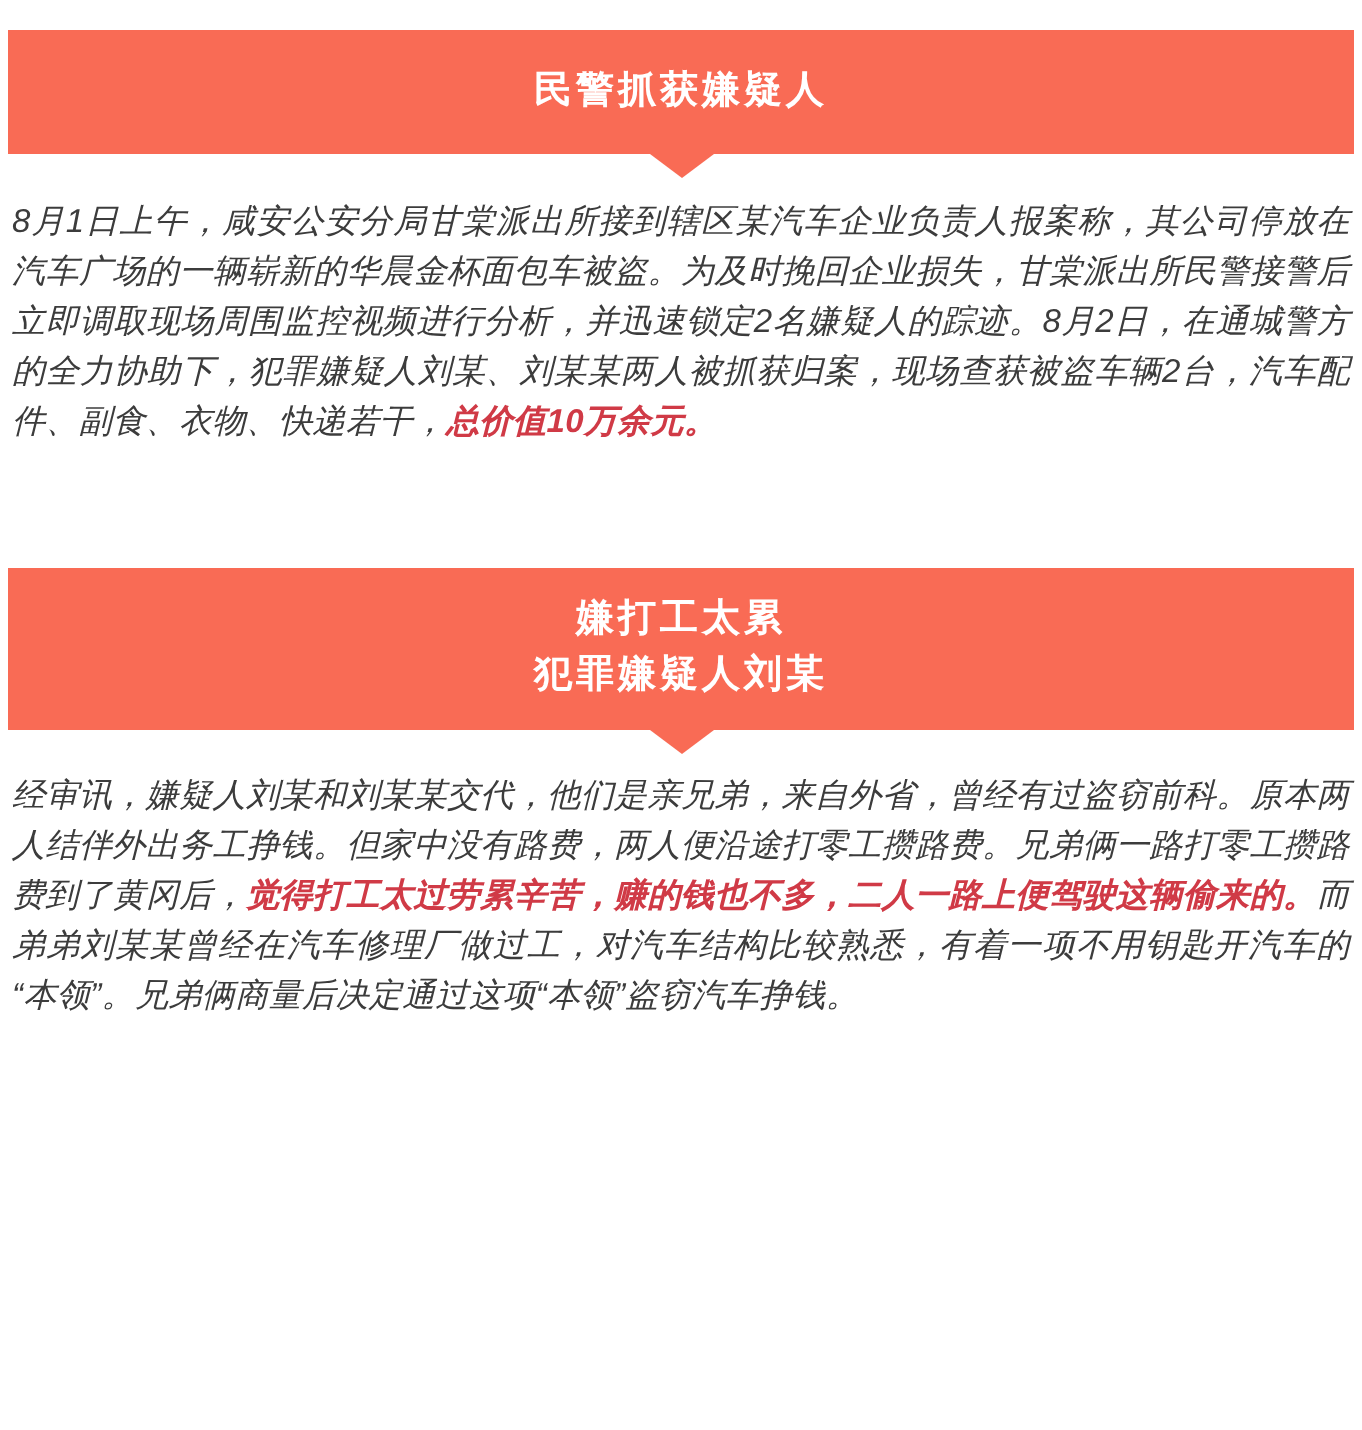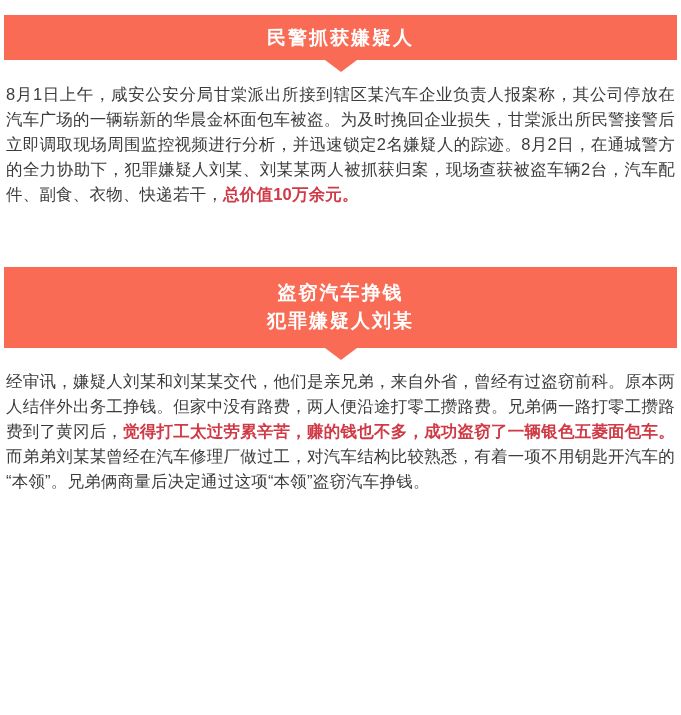--- a/index.html
+++ b/index.html
@@ -17,21 +17,21 @@
     margin-right: 4px;
     background: var(--banner-bg, #F96B55);
     color: var(--banner-text, #ffffff);
     text-align: center;
     font-weight: bold;
     font-size: 19px;
     letter-spacing: 2px;
   }
   .banner-1 {
     margin-top: 15px;
-    height: 45px;
+    height: 62px;
     display: flex;
     flex-direction: column;
     justify-content: center;
   }
   .banner-2 {
     margin-top: 60px;
     padding: 12px 0 13px;
   }
   .banner-line { line-height: 28px; }
   .banner-arrow {
@@ -47,20 +47,21 @@
   }
   .para {
     margin: 0;
     padding: 0 6px;
     color: var(--body-text, #3C3C3C);
     font-size: 16.5px;
     line-height: 25px;
     letter-spacing: 0.2px;
     text-align: justify;
     word-break: break-all;
+    font-style: italic;
   }
   .mt-22 { margin-top: 22px; }
   .mt-21 { margin-top: 21px; }
   .mt-25 { margin-top: 25px; }
   .para .highlight {
     color: var(--highlight, #D03A46);
     font-weight: bold;
   }
 </style>
 </head>
@@ -69,22 +70,22 @@
 <div class="page">
 
   <div class="banner banner-1">
     <div class="banner-line">民警抓获嫌疑人</div>
     <div class="banner-arrow"></div>
   </div>
 
   <p class="para mt-22"><span>8月1日上午，咸安公安分局甘棠派出所接到辖区某汽车企业负责人报案称，其公司停放在汽车广场的一辆崭新的华晨金杯面包车被盗。为及时挽回企业损失，甘棠派出所民警接警后立即调取现场周围监控视频进行分析，并迅速锁定2名嫌疑人的踪迹。8月2日，在通城警方的全力协助下，犯罪嫌疑人刘某、刘某某两人被抓获归案，现场查获被盗车辆2台，汽车配件、副食、衣物、快递若干，</span><span class="highlight">总价值10万余元。</span></p>
 
   <div class="banner banner-2">
-    <div class="banner-line">盗窃汽车挣钱</div>
+    <div class="banner-line">嫌打工太累</div>
     <div class="banner-line">犯罪嫌疑人刘某</div>
     <div class="banner-arrow"></div>
   </div>
 
-  <p class="para mt-21"><span>经审讯，嫌疑人刘某和刘某某交代，他们是亲兄弟，来自外省，曾经有过盗窃前科。原本两人结伴外出务工挣钱。但家中没有路费，两人便沿途打零工攒路费。兄弟俩一路打零工攒路费到了黄冈后，</span><span class="highlight">觉得打工太过劳累辛苦，赚的钱也不多，成功盗窃了一辆银色五菱面包车。</span><span>而弟弟刘某某曾经在汽车修理厂做过工，对汽车结构比较熟悉，有着一项不用钥匙开汽车的“本领”。兄弟俩商量后决定通过这项“本领”盗窃汽车挣钱。</span></p>
+  <p class="para mt-21"><span>经审讯，嫌疑人刘某和刘某某交代，他们是亲兄弟，来自外省，曾经有过盗窃前科。原本两人结伴外出务工挣钱。但家中没有路费，两人便沿途打零工攒路费。兄弟俩一路打零工攒路费到了黄冈后，</span><span class="highlight">觉得打工太过劳累辛苦，赚的钱也不多，二人一路上便驾驶这辆偷来的。</span><span>而弟弟刘某某曾经在汽车修理厂做过工，对汽车结构比较熟悉，有着一项不用钥匙开汽车的“本领”。兄弟俩商量后决定通过这项“本领”盗窃汽车挣钱。</span></p>
 
 
 
 </div>
 
 </body></html>

